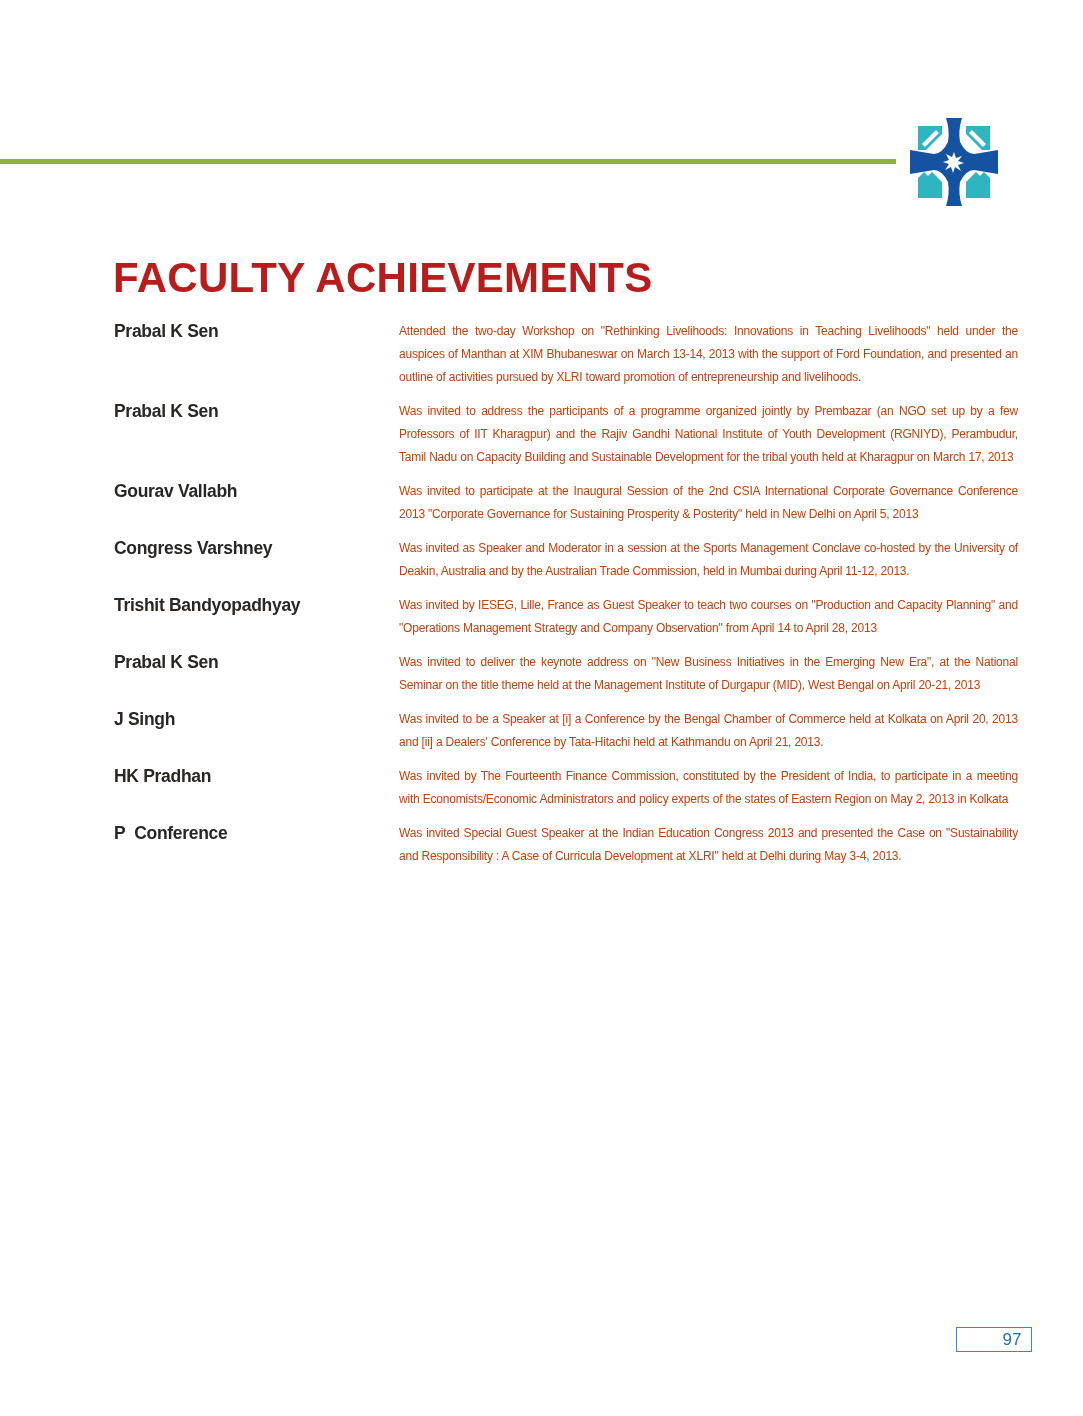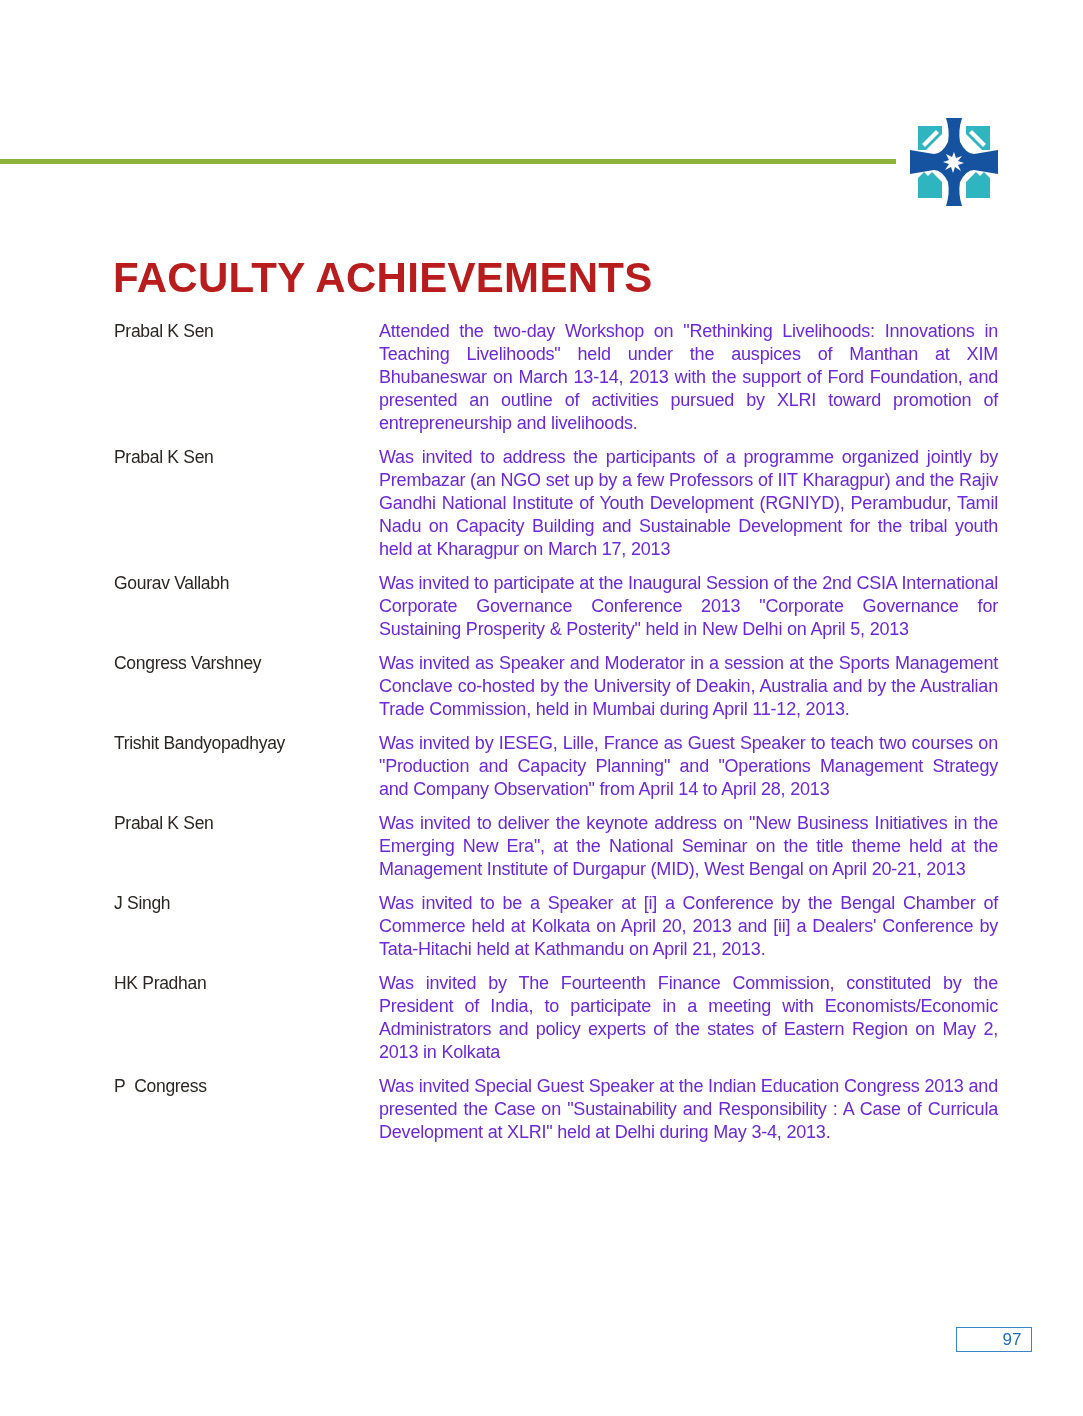--- a/index.html
+++ b/index.html
@@ -4,24 +4,24 @@
 <style>
   html, body { margin: 0; padding: 0; background: #ffffff; }
   body { width: 1083px; height: 1416px; position: relative; overflow: hidden;
          font-family: "Liberation Sans", "DejaVu Sans", sans-serif; color: #2b2622; }
   .rule { position: absolute; left: 0; top: 159px; width: 896px; height: 5px; background: #8db33a; }
   .logo { position: absolute; left: 908px; top: 116px; width: 92px; height: 92px; }
   .title { position: absolute; left: 113px; top: 252px; margin: 0; font-size: 42px; font-weight: bold;
            color: #b91c1c; letter-spacing: 0.3px; line-height: 52px; }
   .entries { position: absolute; left: 114px; top: 320px; width: 884px; }
   .entry { display: flex; align-items: flex-start; margin-bottom: 11px; }
-  .name { width: 265px; flex: 0 0 265px; font-weight: normal; font-size: 17.5px; line-height: 23px;
+  .name { width: 265px; flex: 0 0 265px; font-weight: bold; font-size: 17.5px; line-height: 23px;
           letter-spacing: -0.3px; color: #2b2622; }
-  .desc { width: 619px; flex: 0 0 619px; font-size: 18px; line-height: 23px; text-align: justify;
-          letter-spacing: -0.2px; color: #6d28d9; }
+  .desc { width: 619px; flex: 0 0 619px; font-size: 12px; line-height: 23px; text-align: justify;
+          letter-spacing: -0.2px; color: #c2410c; margin-left: 20px; }
   .page-num { position: absolute; left: 956px; top: 1327px; width: 38px; height: 23px;
               border: 1.5px solid #3a86c8; color: #1f6fb8; font-size: 17px; text-align: center;
               line-height: 23px; font-family: "Liberation Sans", sans-serif; padding-left: 36px; }
 </style>
 </head>
 <body>
 
 <div class="rule"></div>
 
 <div class="logo">
@@ -73,18 +73,18 @@
   </div>
   <div class="entry">
     <div class="name">J Singh</div>
     <div class="desc">Was invited to be a Speaker at [i] a Conference by the Bengal Chamber of Commerce held at Kolkata on April 20, 2013 and [ii] a Dealers' Conference by Tata-Hitachi held at Kathmandu on April 21, 2013.</div>
   </div>
   <div class="entry">
     <div class="name">HK Pradhan</div>
     <div class="desc">Was invited by The Fourteenth Finance Commission, constituted by the President of India, to participate in a meeting with Economists/Economic Administrators and policy experts of the states of Eastern Region on May 2, 2013 in Kolkata</div>
   </div>
   <div class="entry">
-    <div class="name" style="white-space: pre;">P  Congress</div>
+    <div class="name" style="white-space: pre;">P  Conference</div>
     <div class="desc">Was invited Special Guest Speaker at the Indian Education Congress 2013 and presented the Case on "Sustainability and Responsibility : A Case of Curricula Development at XLRI" held at Delhi during May 3-4, 2013.</div>
   </div>
 </div>
 
 <div class="page-num">97</div>
 
 </body></html>

